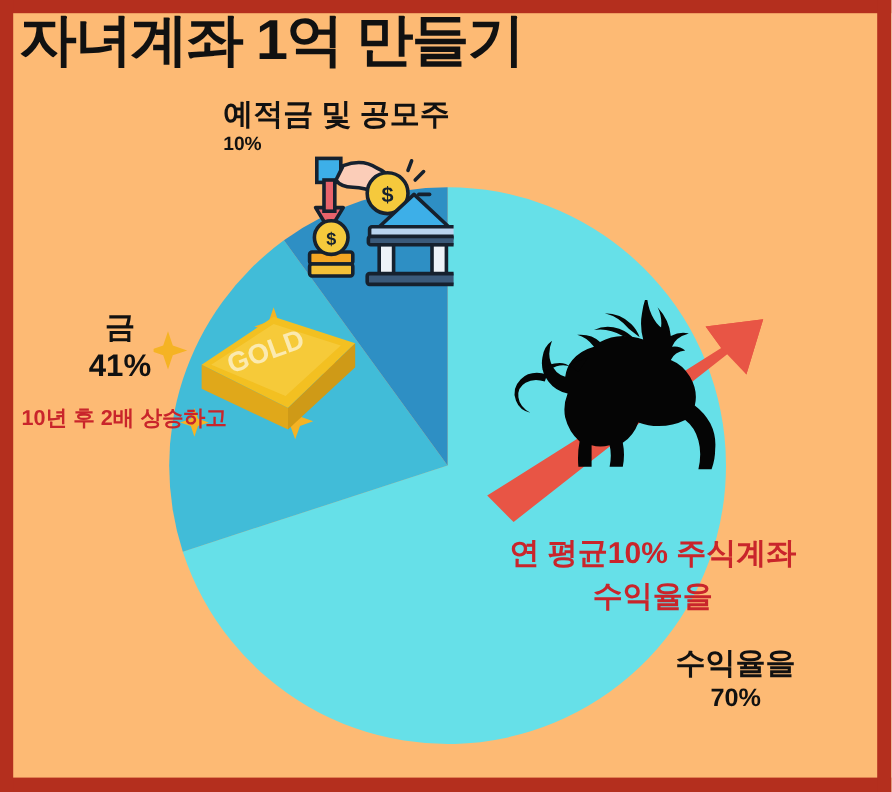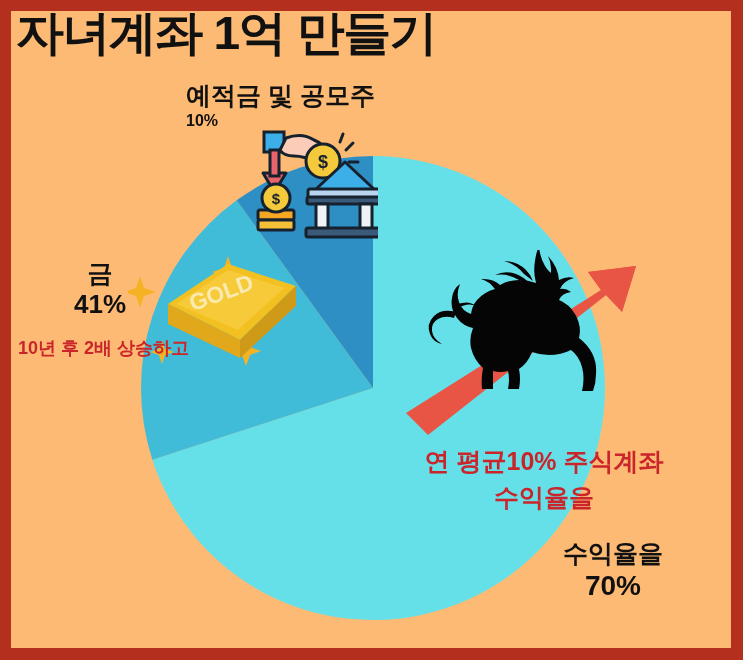--- a/index.html
+++ b/index.html
@@ -108,21 +108,21 @@
     width: 296px;
   }
 
   #label-stock {
     left: 540px; top: 538px;
     font-size: 25px;
     line-height: 1.22;
     text-align: center;
     width: 146px;
   }
-  #label-stock .pct { display: block; font-size: 28px; }
+  #label-stock .pct { display: block; font-size: 21px; }
 </style>
 </head>
 <body>
 
 <div id="poster">
 
   <div class="frame-border frame-top"></div>
   <div class="frame-border frame-bottom"></div>
   <div class="frame-border frame-left"></div>
   <div class="frame-border frame-right"></div>

